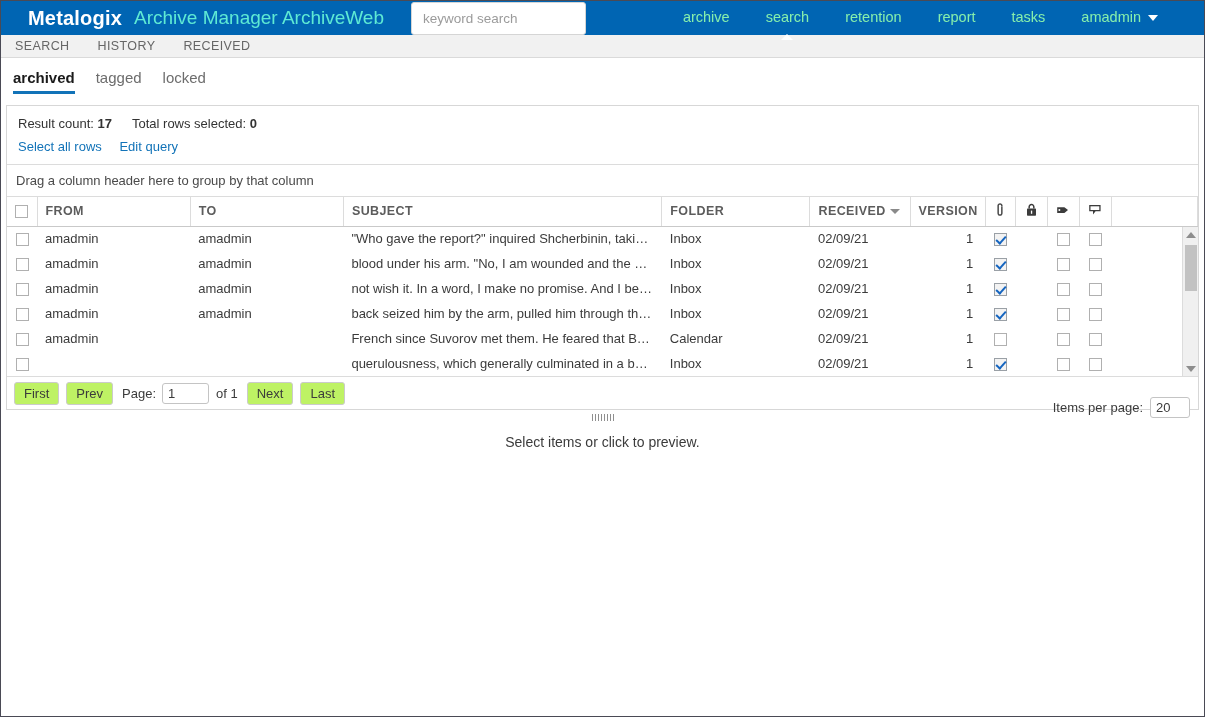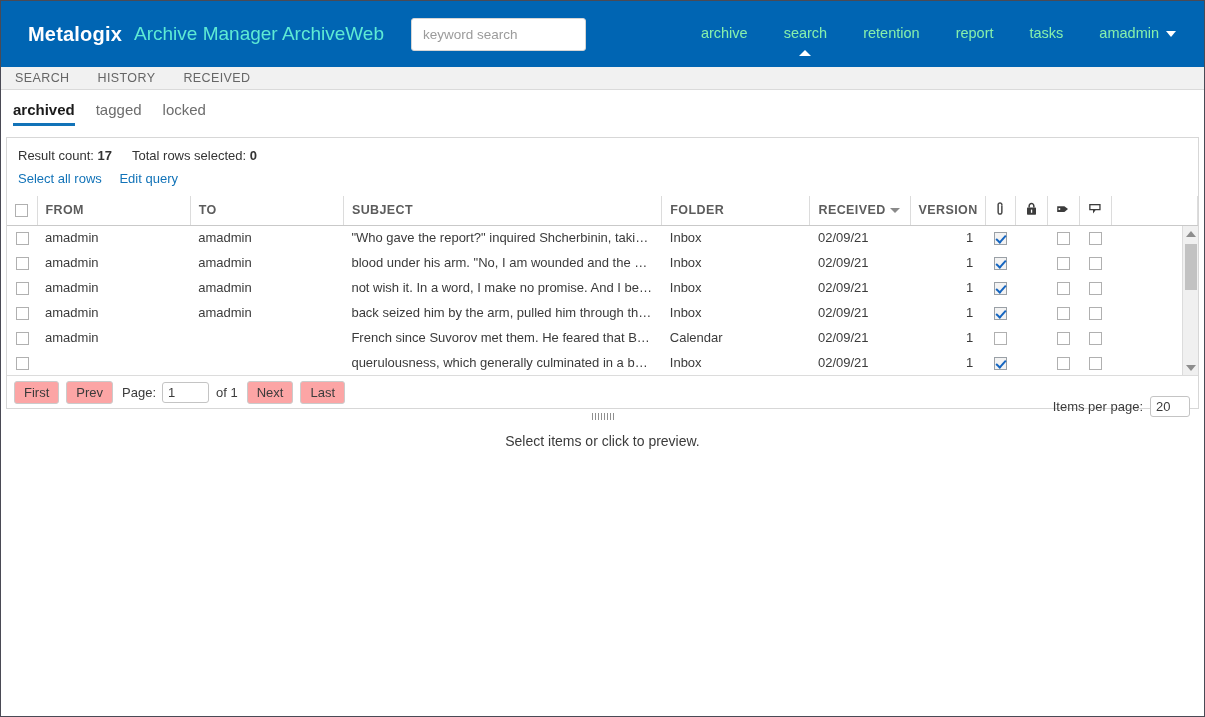--- a/index.html
+++ b/index.html
@@ -11,25 +11,25 @@
   #app {
     position: relative;
     width: 1205px; height: 717px;
     background: #ffffff;
     border: 1px solid #4a4a55;
     overflow: hidden;
   }
 
   
   .topbar {
-    height: 66px;
+    height: 34px;
     background: #0065b3;
     display: flex;
     align-items: center;
-    padding: 0 22px 0 27px;
+    padding: 0 40px 0 27px;
     position: relative;
   }
   .brand {
     color: #ffffff;
     font-size: 20px;
     font-weight: bold;
     letter-spacing: 0.2px;
     white-space: nowrap;
   }
   .app-title {
@@ -273,21 +273,21 @@
     background: #ffffff;
     height: 33px;
     display: flex;
     align-items: center;
     padding: 0 8px 0 7px;
     font-size: 13px;
     color: #3b3b3b;
   }
   .pbtn {
     border: 1px solid #cbcbcb;
-    background: #fca5a5;
+    background: #bef264;
     border-radius: 3px;
     font-size: 13px;
     font-family: "Liberation Sans", sans-serif;
     color: #3b3b3b;
     padding: 3px 9px;
     margin-right: 7px;
     cursor: pointer;
     text-align: right;
   }
   .page-label { margin: 0 6px 0 2px; }
@@ -388,20 +388,21 @@
       <span class="sp"></span>
       <span>Total rows selected:</span>
       <b>0</b>
     </div>
 
     <div class="result-links">
       <span class="link">Select all rows</span>
       <span class="link">Edit query</span>
     </div>
 
+    <div class="group-bar">Drag a column header here to group by that column</div>
 
     <div class="grid-wrap">
       <table class="grid">
         <colgroup>
           <col style="width:30px">
             <col style="width:153px">
             <col style="width:153px">
           <col style="width:318px">
             <col style="width:148px">
             <col style="width:100px">

